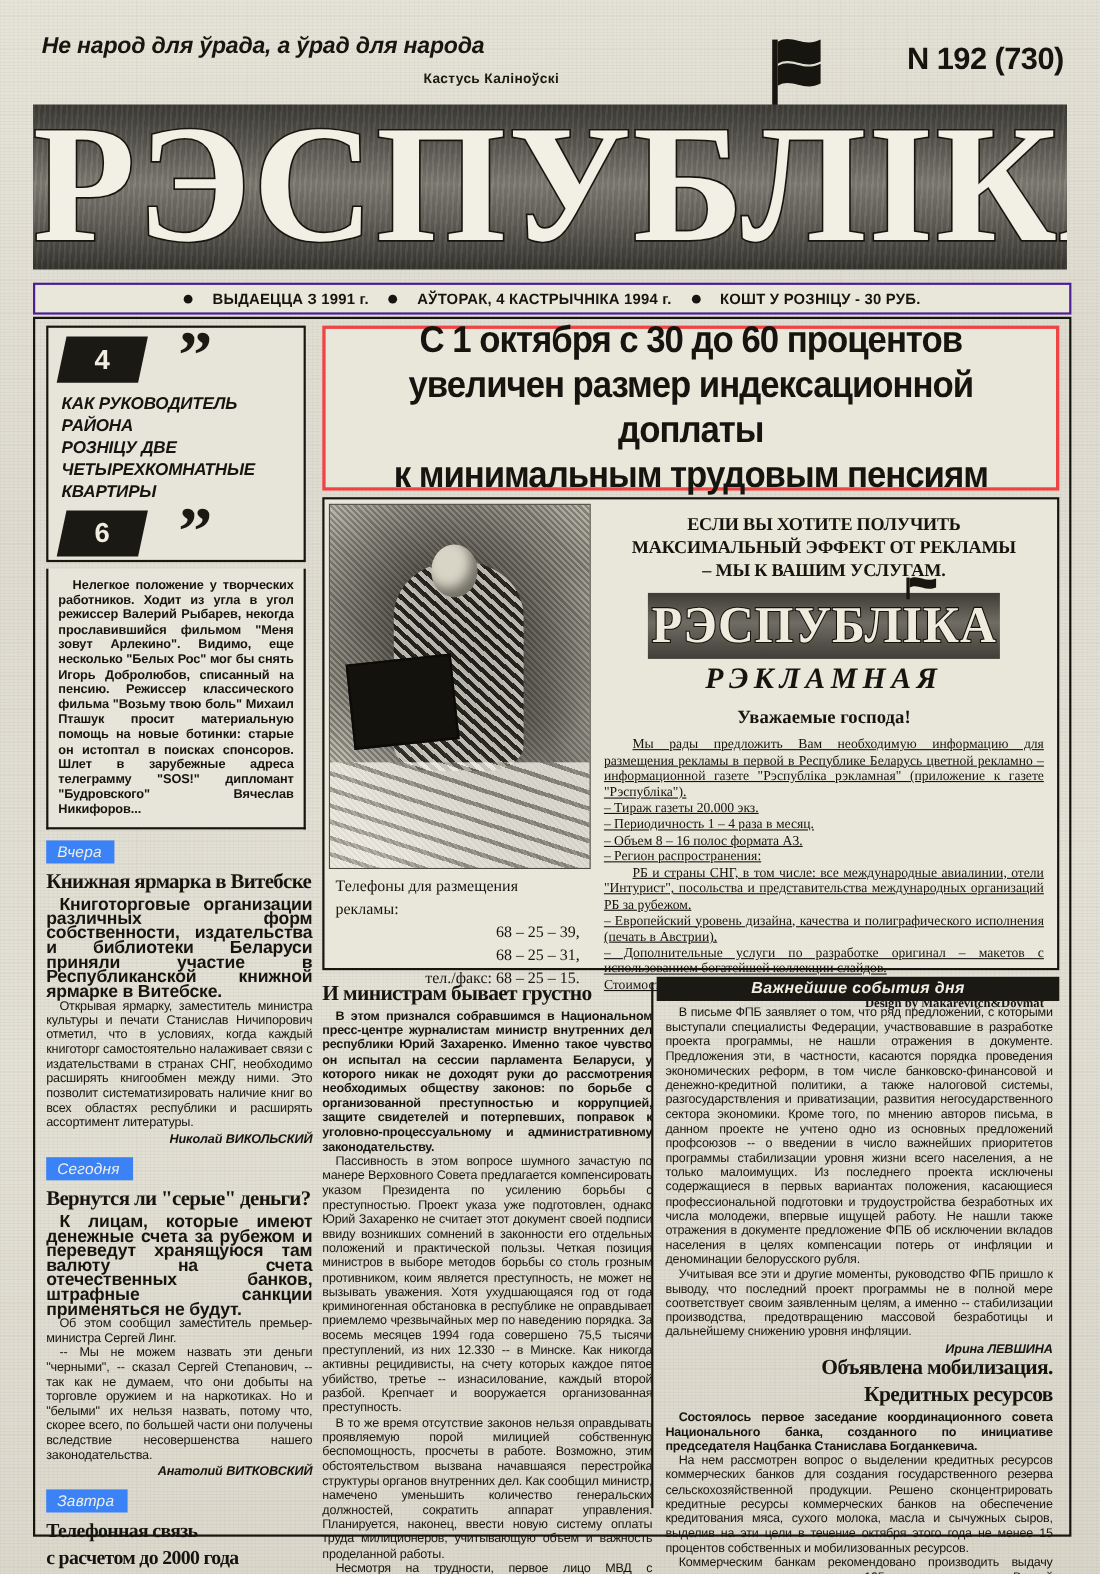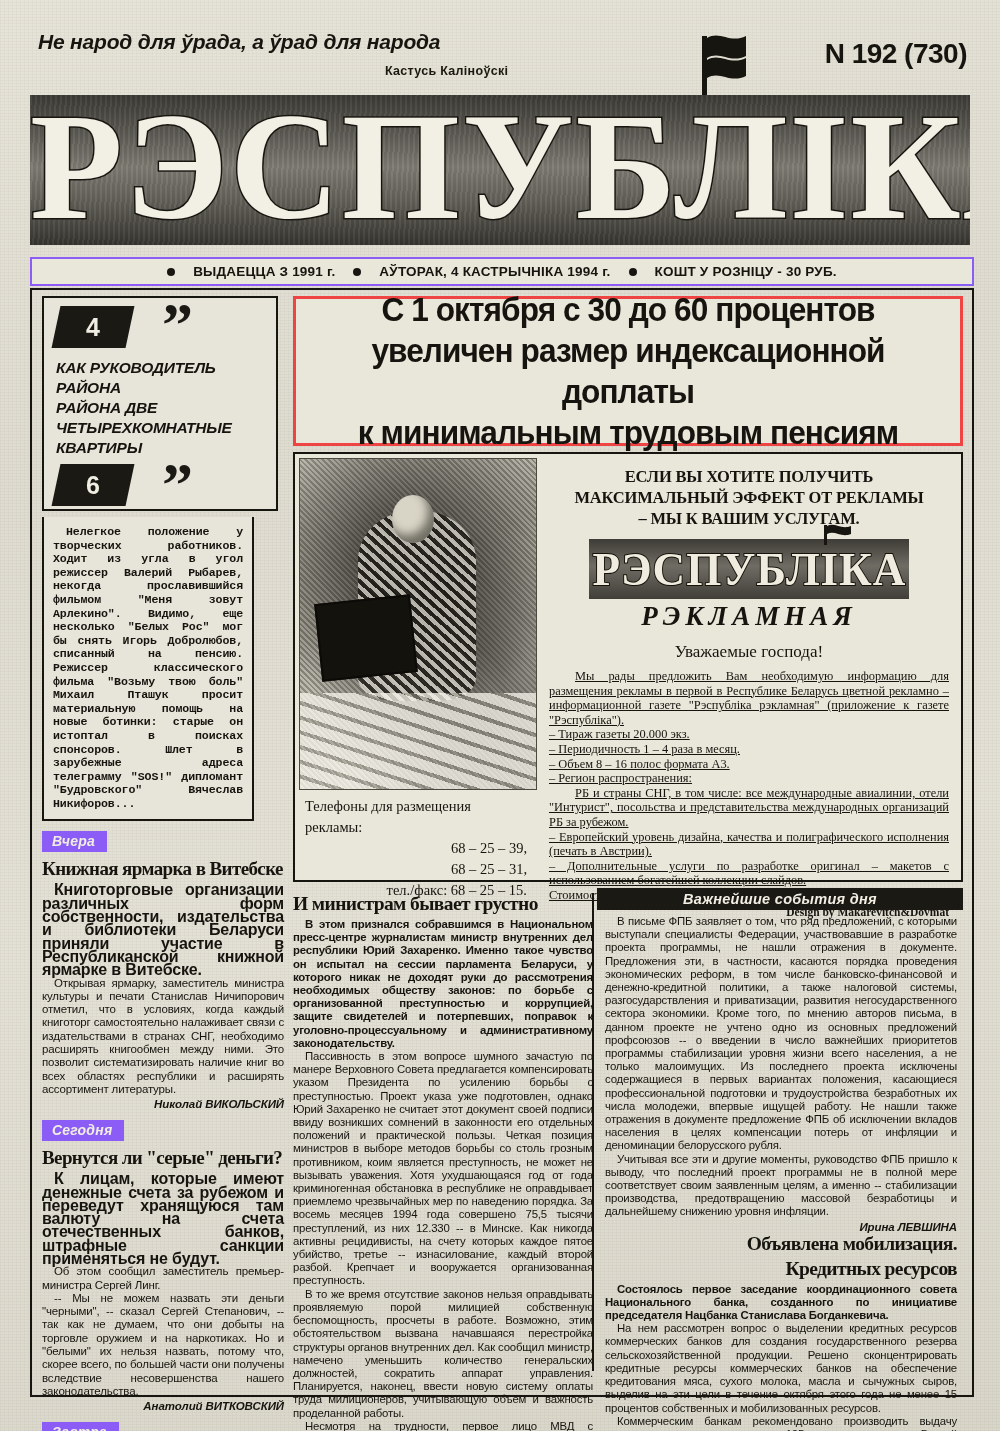--- a/index.html
+++ b/index.html
@@ -63,21 +63,21 @@
     letter-spacing:2px;
     -webkit-text-stroke:3px #17150f;
     paint-order:stroke fill;
     white-space:nowrap;
     z-index:2;
   }
 
   
   .infostrip{
     position:absolute;left:30px;top:257px;width:940px;height:25px;
-    border:2px solid #8b5cf6;
+    border:2px solid #4c1d95;
     background:#e9e6da;
     display:flex;align-items:center;justify-content:center;gap:18px;
     font-weight:bold;font-size:13.5px;letter-spacing:.2px;
   }
   .dot{width:8px;height:8px;border-radius:50%;background:#17150f;display:inline-block;}
   .infostrip span.txt{white-space:nowrap;}
 
   
   .frame{
     position:absolute;left:30px;top:288px;width:940px;height:1105px;
@@ -109,33 +109,33 @@
     font-weight:bold;font-size:62px;line-height:40px;color:#1b1914;
   }
   .teaser-text{
     position:absolute;left:12px;top:60px;width:216px;
     font-weight:bold;font-style:italic;font-size:15.5px;line-height:20px;
     letter-spacing:-.2px;
   }
   .teaser-text div{white-space:nowrap;}
 
   .sidebar-lead{
-    position:relative;margin-top:6px;width:212px;
+    position:relative;margin-top:6px;width:236px;
     border:2px solid #17150f;border-top:none;background:#e7e4d9;
-    box-sizing:border-box;padding:8px 9px 9px 9px;font-family:Liberation Mono, monospace;
+    box-sizing:border-box;padding:8px 9px 9px 9px;
   }
   .lead-body{
     font-weight:bold;font-size:11.6px;line-height:13.6px;
     text-align:justify;text-indent:13px;
     letter-spacing:-.1px;
   }
 
   .rubric{
-    display:inline-block;background:#8b5cf6;color:#f1eee3;
-    font-weight:bold;font-style:italic;font-size:14px;
+    display:inline-block;background:#3b82f6;color:#f1eee3;
+    font-weight:normal;font-style:italic;font-size:14px;
     padding:2px 12px 3px 10px;margin:10px 0 4px 0;
     letter-spacing:.2px;
   }
   .sect-head{
     font-family:"Liberation Serif",serif;
     font-weight:bold;font-size:19px;line-height:21px;
     letter-spacing:-.6px;margin:2px 0 4px 0;
   }
   .sect-head.tight{font-size:18px;}
   .body-bold{
@@ -238,21 +238,21 @@
   .ad-logo .miniflag{
     position:absolute;right:56px;top:-16px;width:30px;height:22px;
   }
   .ad-sub{
     text-align:center;font-family:"Liberation Serif",serif;
     font-style:italic;font-weight:bold;font-size:27px;
     letter-spacing:5px;margin-top:2px;
   }
   .ad-hello{
     text-align:center;font-family:"Liberation Serif",serif;
-    font-weight:normal;font-size:17px;margin-top:10px;
+    font-weight:bold;font-size:17px;margin-top:10px;
   }
   .ad-body{
     font-family:"Liberation Serif",serif;
     font-size:12.4px;line-height:14.6px;margin-top:7px;
     text-align:justify;
     text-decoration:underline;
   }
   .ad-body p{margin:0;}
   .ad-body p.ind{text-indent:26px;}
   .ad-design{
@@ -327,21 +327,21 @@
   <div class="leftcol">
 
     <div class="teaserbox">
       <div class="pageflag">
         <span>4</span>
       </div>
       <div class="quote-glyph" style="left:118px;top:6px;">”</div>
       <div class="teaser-text">
         <div>КАК  РУКОВОДИТЕЛЬ</div>
         <div>РАЙОНА</div>
-        <div>РАЙОНА ДВЕ</div>
+        <div>РОЗНІЦУ ДВЕ</div>
         <div>ЧЕТЫРЕХКОМНАТНЫЕ</div>
         <div>КВАРТИРЫ</div>
       </div>
       <div class="pageflag" style="position:absolute;left:10px;top:166px;">
         <span>6</span>
       </div>
       <div class="quote-glyph" style="left:118px;top:166px;">”</div>
     </div>
 
     <div class="sidebar-lead">

